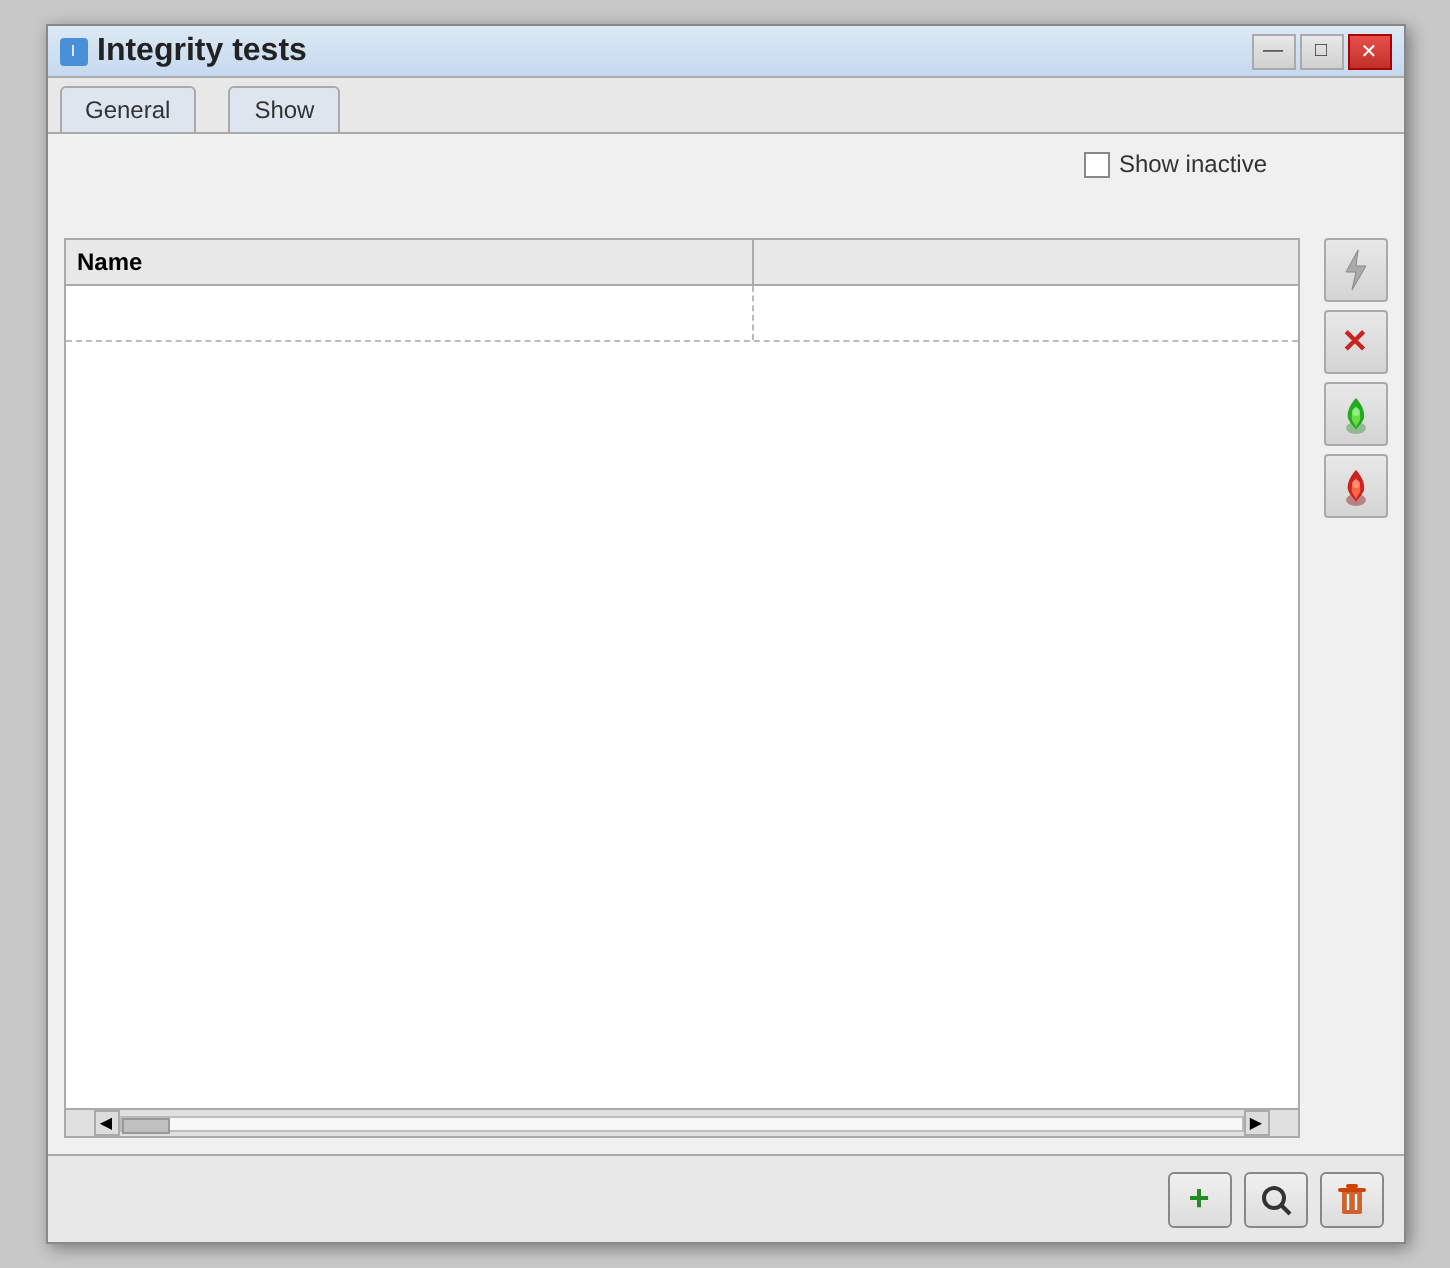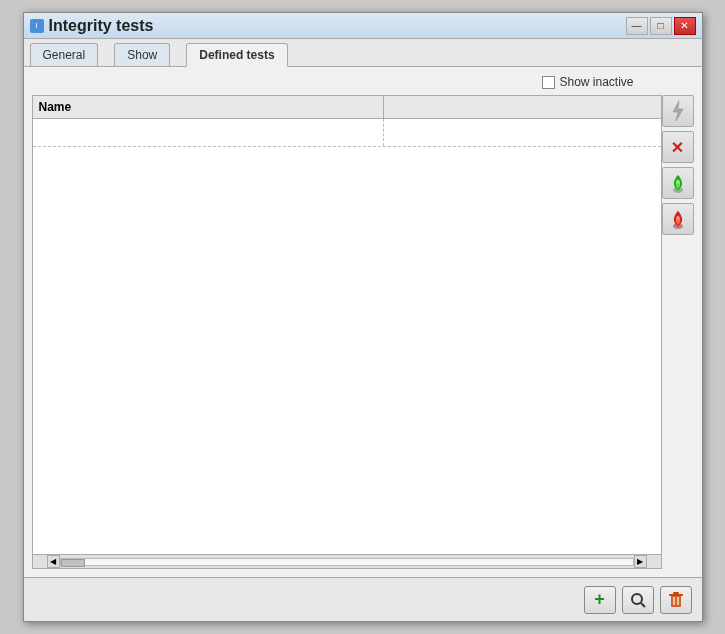--- a/index.html
+++ b/index.html
@@ -126,22 +126,23 @@
       width: 13px;
       height: 13px;
       border: 1px solid #888;
       background: white;
       cursor: pointer;
       flex-shrink: 0;
     }
     .main-section {
       flex: 1;
       display: flex;
-      gap: 0;
+      gap: 12px;
       overflow: hidden;
+      margin-top: 24px;
     }
     .table-panel {
       flex: 1;
       display: flex;
       flex-direction: column;
       border: 1px solid #aaa;
       background: white;
       overflow: hidden;
     }
     .table-header {
@@ -281,21 +282,20 @@
     <div class="title-controls">
       <div class="title-btn">—</div>
       <div class="title-btn">□</div>
       <div class="title-btn close">✕</div>
     </div>
   </div>
 
   <div class="tabs-bar">
     <div class="tab">General</div>
     <div class="tab">Show</div>
-    <div class="tab active">Defined tests</div>
   </div>
 
   <div class="content-area">
 
     <div class="show-inactive-row">
       <label class="show-inactive-label">
         <div class="checkbox"></div>
         <span>Show inactive</span>
       </label>
     </div>

